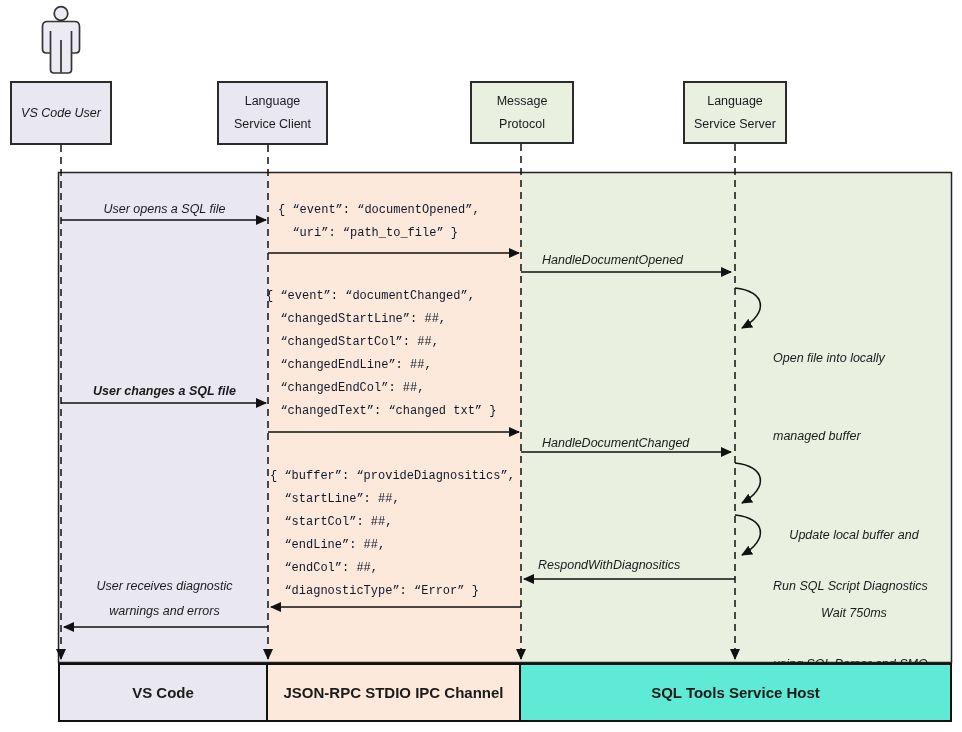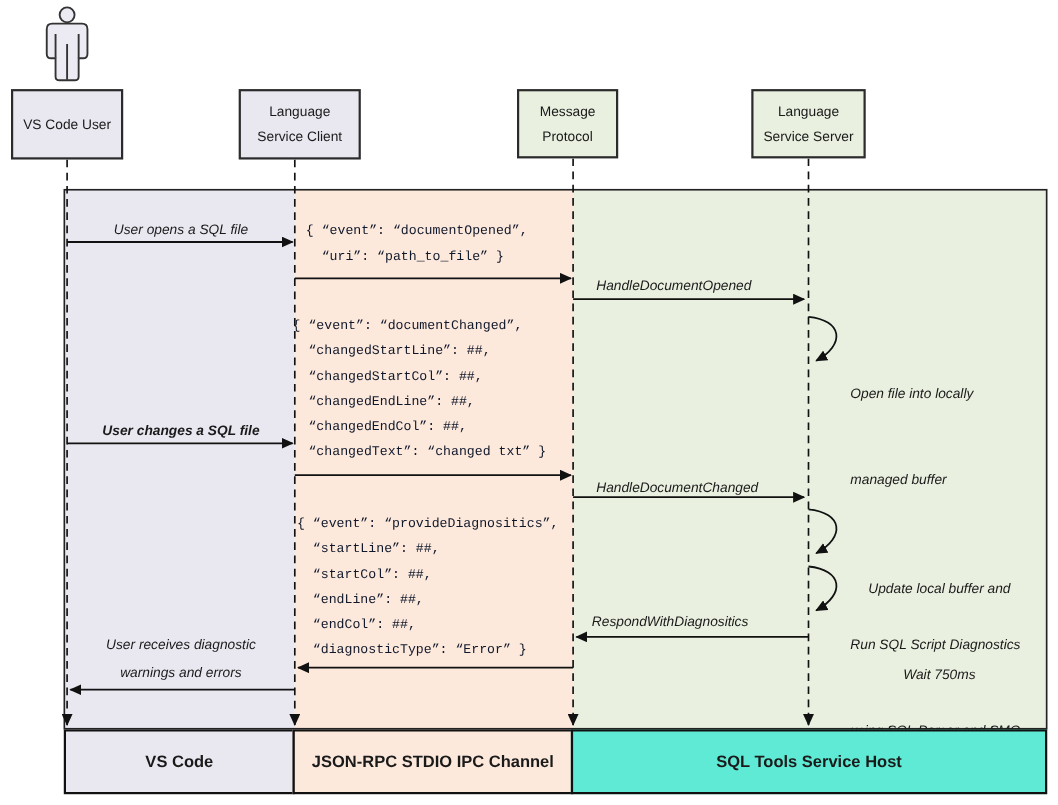--- a/index.html
+++ b/index.html
@@ -82,28 +82,28 @@
       <line x1="735" y1="579" x2="524" y2="579" marker-end="url(#arr)"></line>
       <line x1="521" y1="607" x2="271" y2="607" marker-end="url(#arr)"></line>
       <line x1="268" y1="627" x2="64" y2="627" marker-end="url(#arr)"></line>
 
       <path d="M735,288 C766,291 769,313 742,328" marker-end="url(#arr)"></path>
       <path d="M735,463 C766,466 769,488 742,503" marker-end="url(#arr)"></path>
       <path d="M735,515 C766,518 769,540 742,555" marker-end="url(#arr)"></path>
     </g>
   </svg>
 
-  <div class="hbox fill-a" style="left:10px;width:102px;height:64px;">
+  <div class="hbox fill-a" style="left:10px;width:102px;height:64px;font-style:italic;">
     <div>VS Code User</div>
   </div>
   <div class="hbox fill-a" style="left:217px;width:111px;height:64px;">
     <div>Language</div>
     <div>Service Client</div>
   </div>
-  <div class="hbox fill-c" style="left:470px;width:92px;height:63px;">
+  <div class="hbox fill-c" style="left:470px;width:104px;height:63px;">
     <div>Message</div>
     <div>Protocol</div>
   </div>
   <div class="hbox fill-c" style="left:683px;width:104px;height:63px;">
     <div>Language</div>
     <div>Service Server</div>
   </div>
 
   <div class="mlabel span-a" style="top:202px;">User opens a SQL file</div>
   <div class="mlabel span-a" style="top:384px;font-weight:bold;">User changes a SQL file</div>
@@ -134,21 +134,21 @@
   </div>
   <div class="payload" style="left:266px;top:285px;">
     <div>{ “event”: “documentChanged”,</div>
     <div>  “changedStartLine”: ##,</div>
     <div>  “changedStartCol”: ##,</div>
     <div>  “changedEndLine”: ##,</div>
     <div>  “changedEndCol”: ##,</div>
     <div>  “changedText”: “changed txt” }</div>
   </div>
   <div class="payload" style="left:270px;top:465px;">
-    <div>{ “event”: “provideDiagnositics”,</div>
+    <div>{ “buffer”: “provideDiagnositics”,</div>
     <div>  “startLine”: ##,</div>
     <div>  “startCol”: ##,</div>
     <div>  “endLine”: ##,</div>
     <div>  “endCol”: ##,</div>
     <div>  “diagnosticType”: “Error” }</div>
   </div>
 
   <div class="fbox fill-a" style="left:58px;width:210px;">
     <span>VS Code</span>
   </div>

